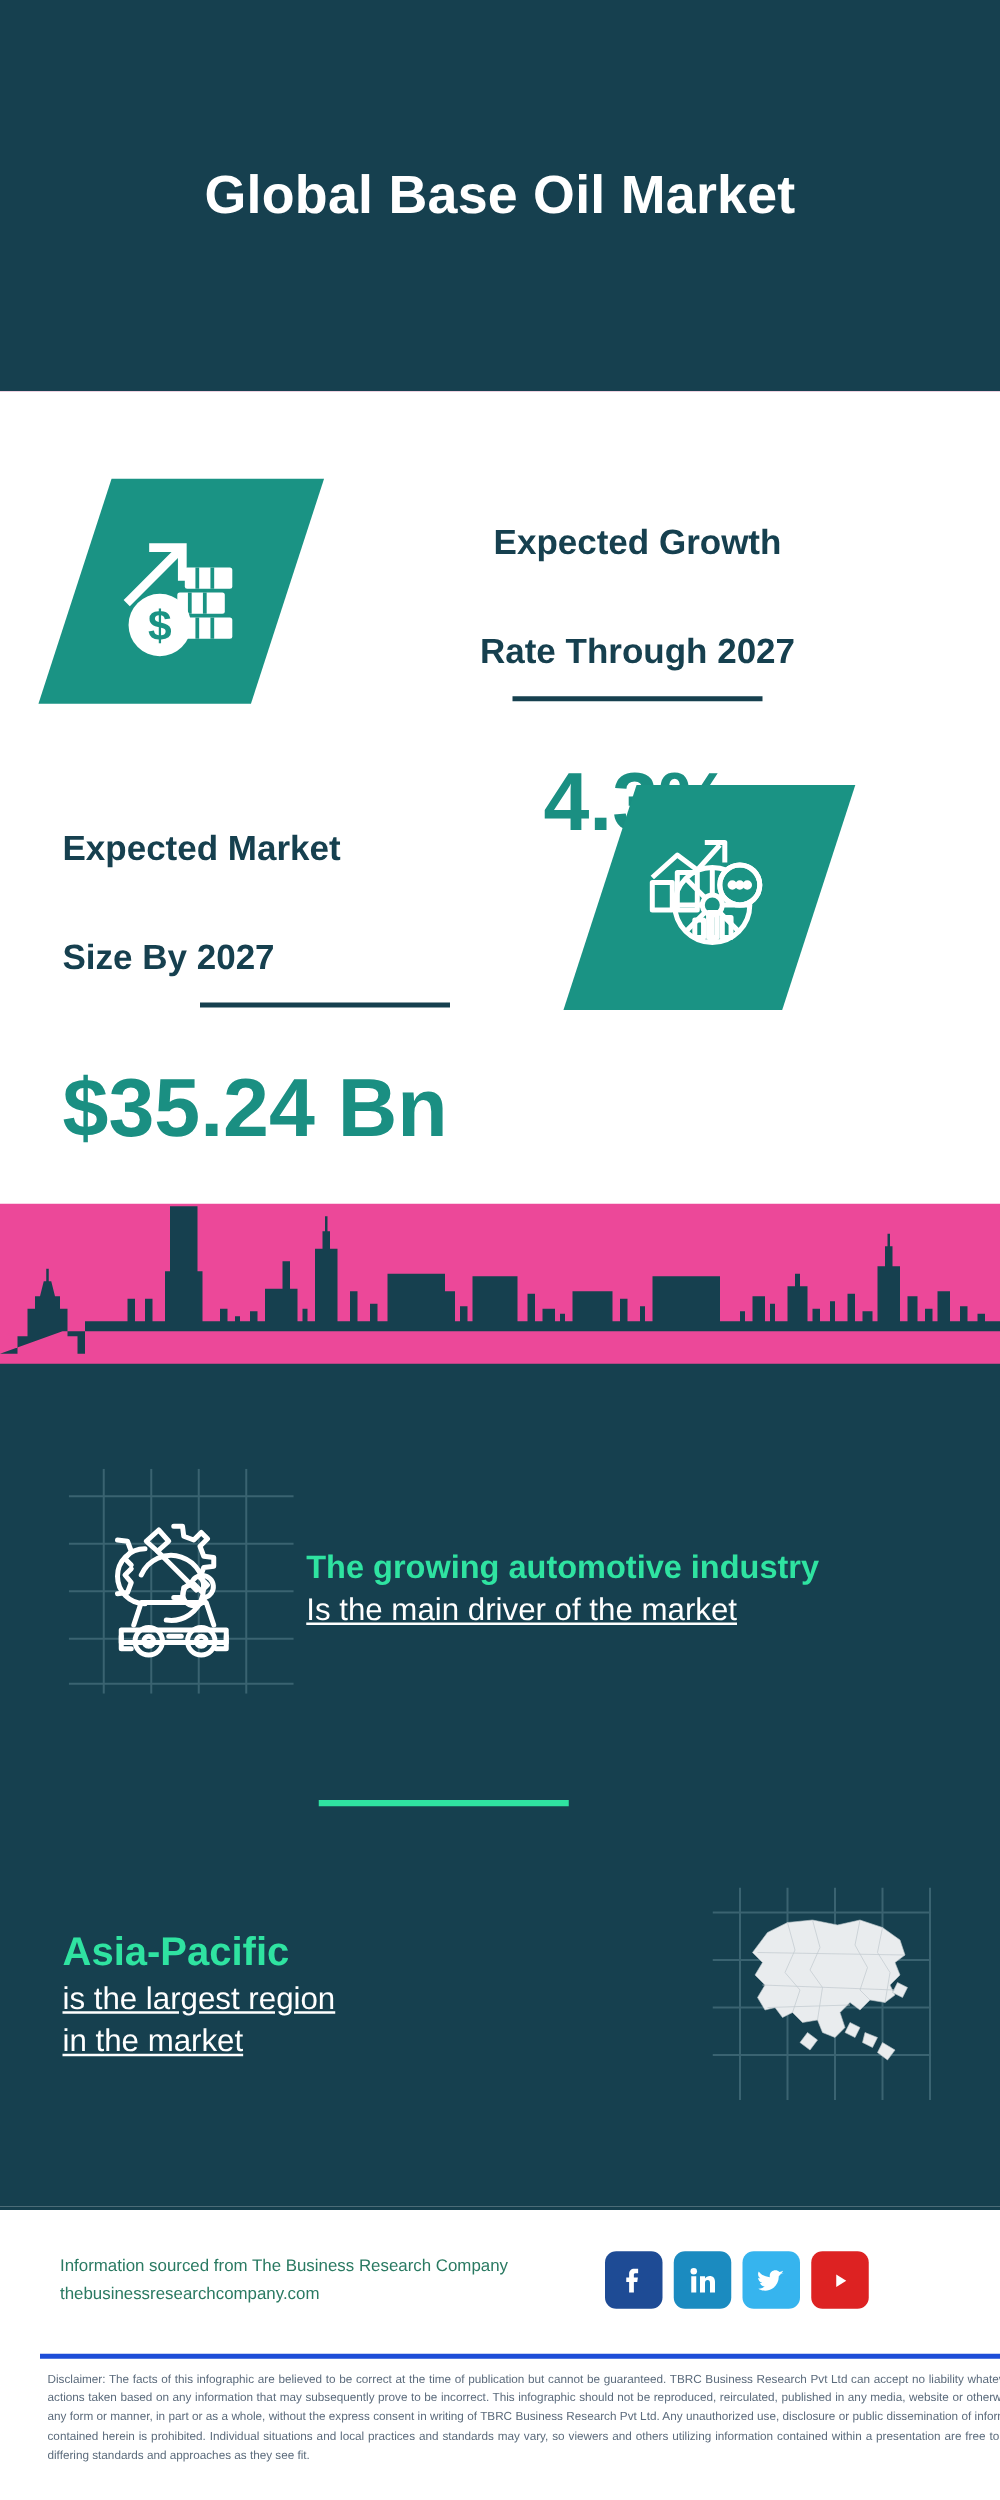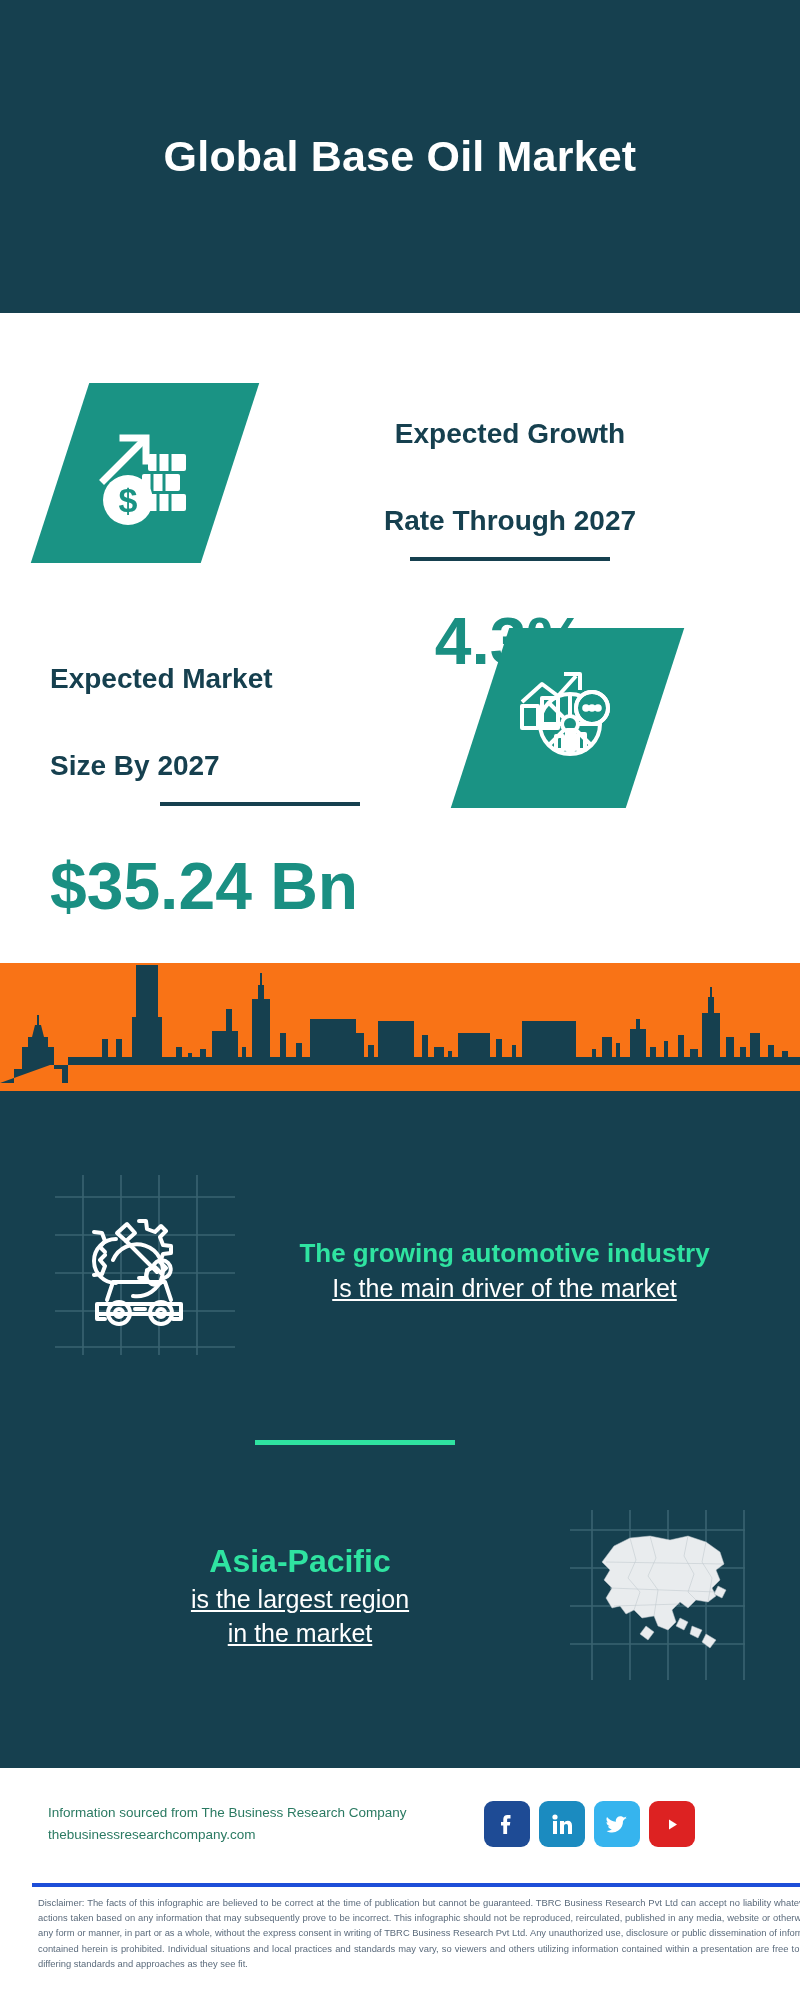--- a/index.html
+++ b/index.html
@@ -3,21 +3,21 @@
 <meta charset="utf-8">
 <style>
   * { margin:0; padding:0; box-sizing:border-box; }
   html,body { width:800px; height:2000px; }
   body {
     font-family: "Liberation Sans", sans-serif;
     background:#ffffff;
     overflow:hidden;
     position:relative;
   }
-  .page { position:relative; width:800px; height:1743px; background:#f97316; }
+  .page { position:relative; width:800px; height:1743px; background:#ec4899; }
 
   
   .header {
     position:absolute; left:0; top:0; width:800px; height:313px;
     background:#16404f;
     display:flex; align-items:center; justify-content:center;
   }
   .header-title {
     color:#ffffff; font-size:43px; font-weight:bold; letter-spacing:0.2px;
     text-align:center; line-height:1.2;
@@ -73,38 +73,38 @@
 
   .driver-row {
     position:absolute; left:0; top:45px; width:800px; height:210px;
     display:flex; align-items:center;
   }
   .grid-box {
     position:relative; width:180px; height:180px; margin-left:55px; flex:0 0 auto;
   }
   .grid-box .gridsvg { position:absolute; left:0; top:0; }
   .grid-box .ico { position:absolute; left:28px; top:30px; }
-  .driver-text { flex:1; text-align:center; padding:0 36px 0 10px;margin-top:12px; }
+  .driver-text { flex:1; text-align:left; padding:0 36px 0 10px;margin-top:12px; }
   .accent-head {
     color:#2fe3a1; font-size:26px; font-weight:bold; line-height:1.28;
   }
   .white-sub {
     color:#ffffff; font-size:25px; font-weight:normal; line-height:1.3; margin-top:2px;text-decoration:underline;
   }
 
   .divider-green {
     position:absolute; left:255px; top:325px; width:200px; height:5px;
     background:#2fe3a1;
   }
 
   .region-row {
     position:absolute; left:0; top:375px; width:800px; height:210px;
     display:flex; align-items:center;
   }
-  .region-text { flex:1; text-align:center; padding:0 20px 0 50px; }
+  .region-text { flex:1; padding:0 20px 0 50px; }
   .region-head {
     color:#2fe3a1; font-size:32px; font-weight:bold; line-height:1.25;
   }
   .map-box { position:relative; width:175px; height:170px; margin-right:55px; flex:0 0 auto; }
   .map-box .gridsvg { position:absolute; left:0; top:0; }
   .map-box .mapsvg { position:absolute; left:14px; top:20px; }
 
   
   .footer {
     position:absolute; left:0; top:1765px; width:800px; height:115px; background:#fff;

